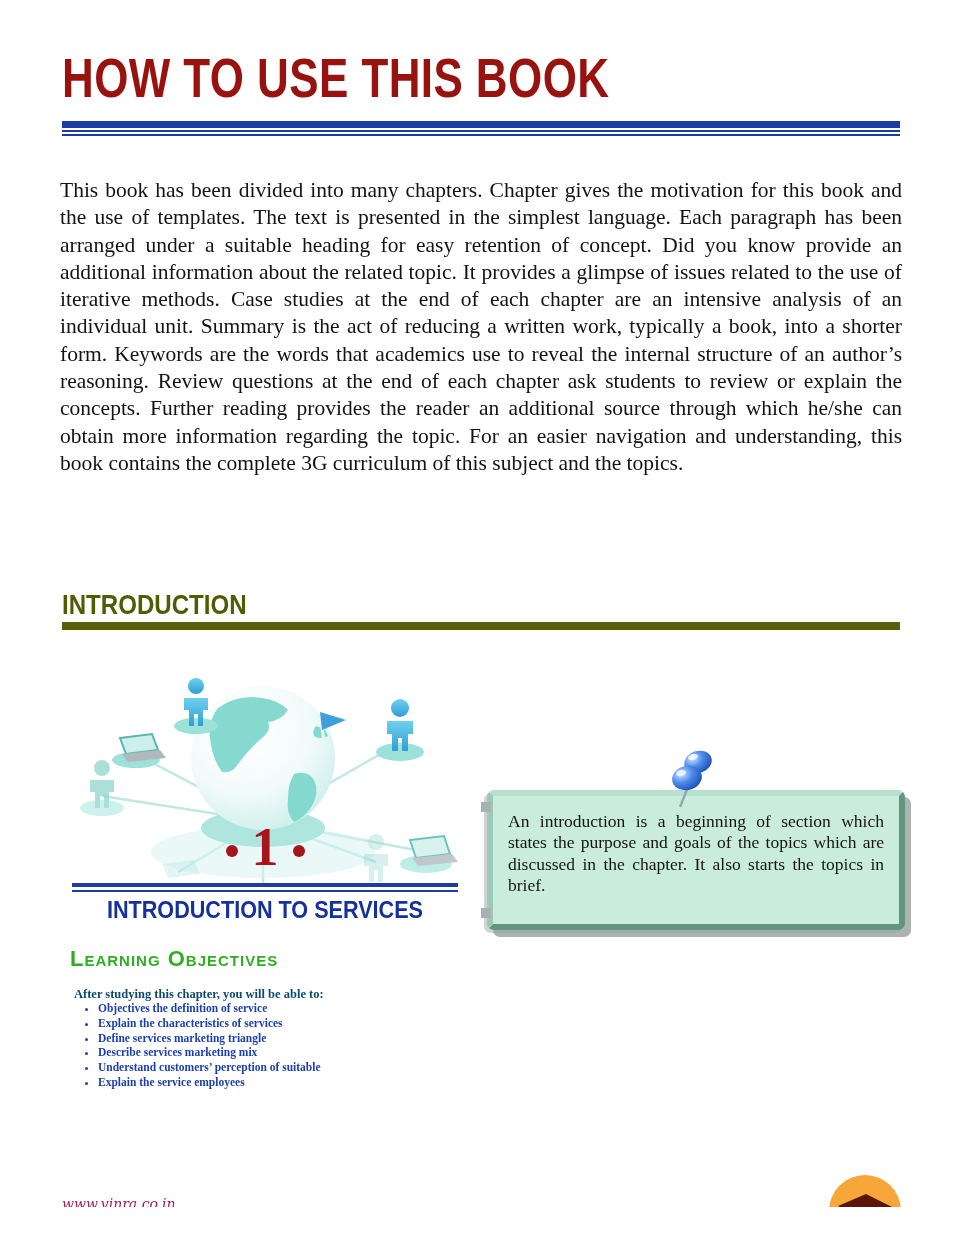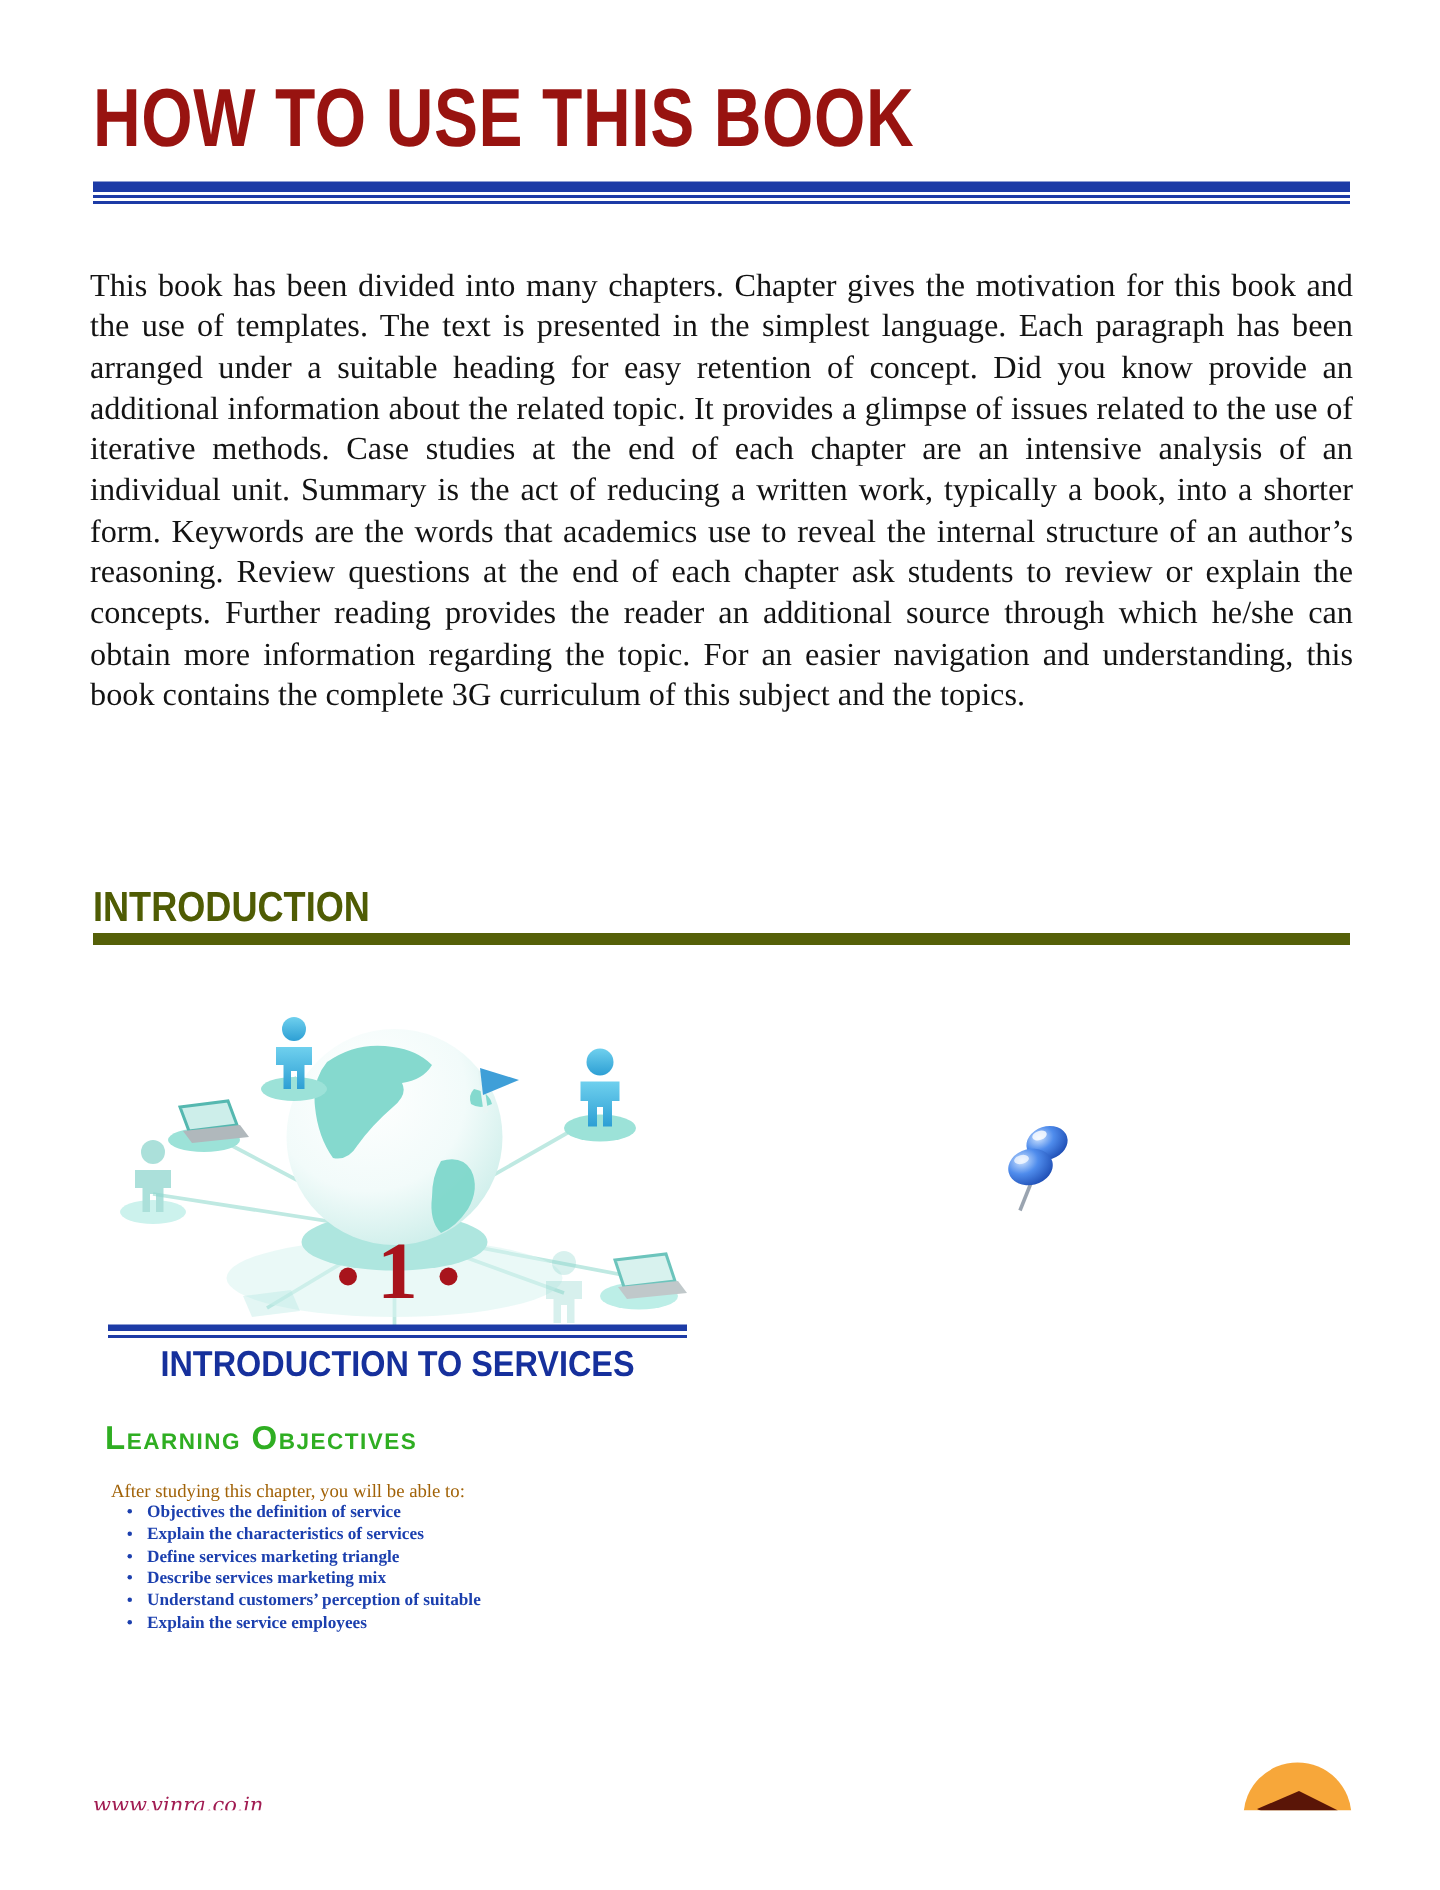--- a/index.html
+++ b/index.html
@@ -31,21 +31,21 @@
         background:#a8141c;margin:0 14px;vertical-align:8px;}
   .chaprule{position:absolute;left:72px;top:883px;width:386px;height:9px;
         background:linear-gradient(to bottom,#1d3ba6 0 4px,#ffffff 4px 7px,#1d3ba6 7px 9px);}
   .chaptitle{position:absolute;left:70px;top:896px;width:390px;text-align:center;
         font-family:"Liberation Sans",sans-serif;font-weight:700;font-size:24px;color:#16309c;
         transform:scaleX(0.90);transform-origin:center;white-space:nowrap;}
 
   .lo-head{position:absolute;left:70px;top:946px;width:390px;text-align:left;
         font-family:"Liberation Sans",sans-serif;font-weight:700;font-variant:small-caps;
         font-size:22px;color:#2fae22;letter-spacing:1px;}
-  .lo-lead{position:absolute;left:74px;top:987px;font-size:12.5px;font-weight:400;color:#a16207;}
+  .lo-lead{position:absolute;left:74px;top:987px;font-size:12.5px;font-weight:700;color:#0c4a6e;}
   .lo-list{position:absolute;left:84px;top:1002px;margin:0;padding-left:14px;
         font-size:11.5px;font-weight:700;color:#1b3fae;}
   .lo-list li{margin-bottom:2.6px;line-height:1.06;}
 
   
   .pushpin{position:absolute;left:658px;top:747px;z-index:3;}
   .callout{position:absolute;left:487px;top:790px;width:406px;min-height:128px;
         background:#c9ecdd;border:6px solid;border-color:#b7e0cf #61957f #61957f #9ccab8;
         border-radius:7px;box-shadow:6px 7px 0 rgba(150,160,160,0.8),-3px 3px 0 rgba(150,160,160,0.45);
         z-index:2;}
@@ -175,20 +175,23 @@
         <stop offset="100%" stop-color="#1b49b0"></stop>
       </radialGradient>
     </defs>
     <line x1="30" y1="40" x2="22" y2="60" stroke="#9aa4b0" stroke-width="2.4"></line>
     <ellipse cx="40" cy="15" rx="14" ry="11" fill="url(#pinG)" transform="rotate(-18 40 15)"></ellipse>
     <ellipse cx="29" cy="31" rx="15" ry="12" fill="url(#pinG)" transform="rotate(-14 29 31)"></ellipse>
     <ellipse cx="35" cy="10" rx="5" ry="3" fill="#ffffff" opacity="0.8" transform="rotate(-18 35 10)"></ellipse>
     <ellipse cx="23" cy="26" rx="5" ry="3" fill="#ffffff" opacity="0.7" transform="rotate(-14 23 26)"></ellipse>
   </svg>
 
+  <div class="callout">
+    <div class="callout-text">An introduction is a beginning of section which states the purpose and goals of the topics which are discussed in the chapter. It also starts the topics in brief.</div>
+  </div>
 
   <a class="footer-link" href="#">www.vinra.co.in</a>
 
   <svg class="logo" width="76" height="76" viewBox="0 0 76 76">
     <circle cx="38" cy="38" r="36" fill="#f7a73a"></circle>
     <g fill="#5a1507">
       <polygon points="11,33 39,21 65,34 37,46"></polygon>
       <path d="M24 40 q14 11 29 1 l-1 10 q-14 9 -27 0 z"></path>
       <path d="M14 34 q-5 9 1 15 l3 -2 q-5 -5 -1 -12 z"></path>
       <rect x="13" y="47" width="5" height="5" rx="1"></rect>

